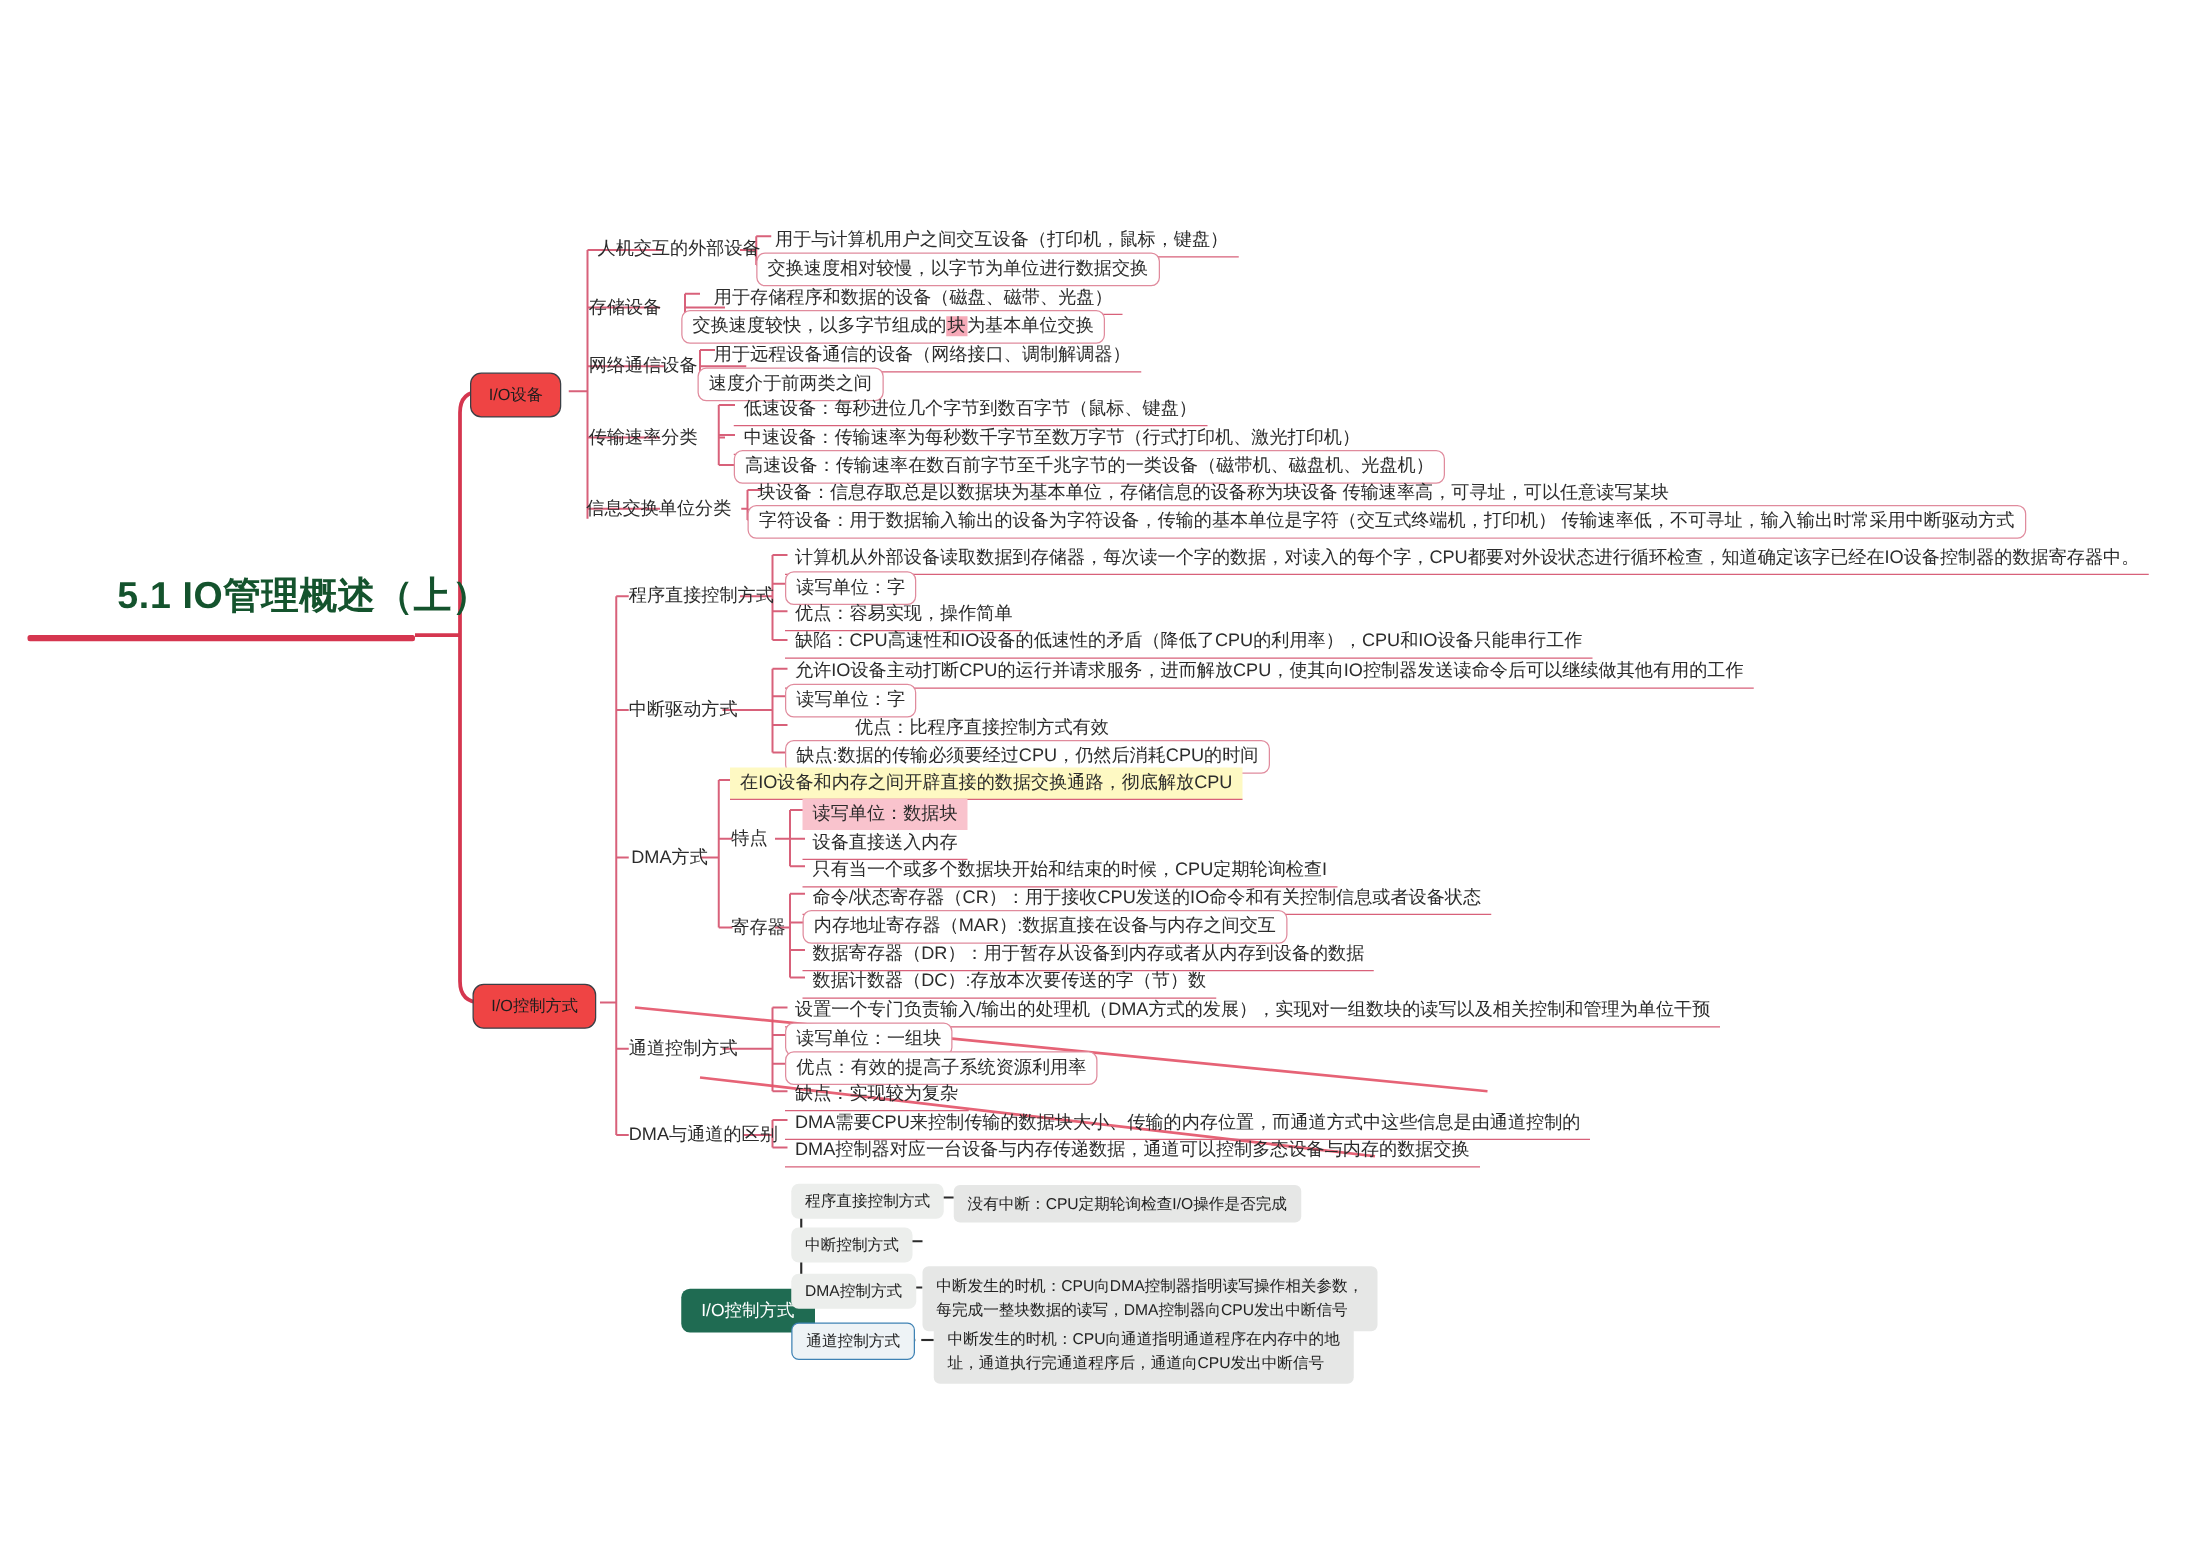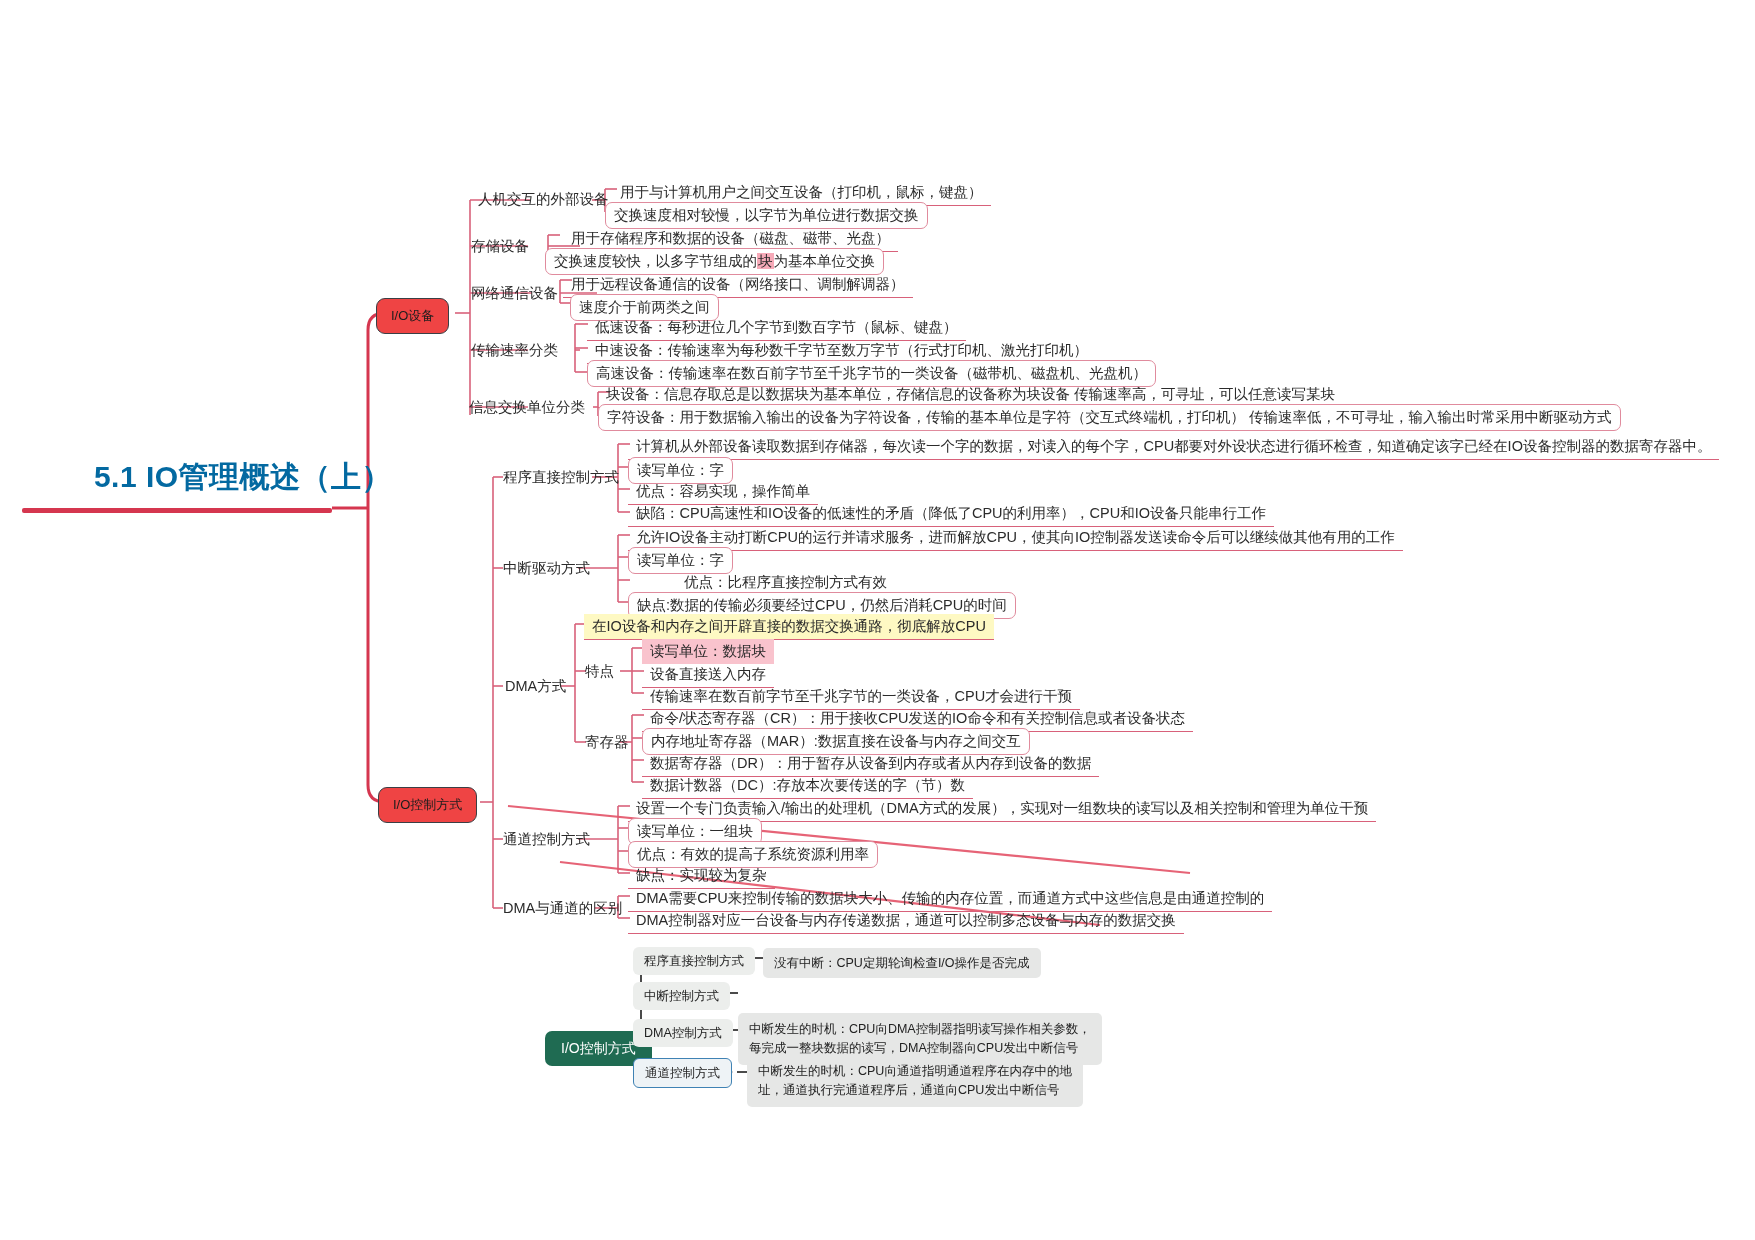--- a/index.html
+++ b/index.html
@@ -8,21 +8,21 @@
     font-family:"Liberation Sans","DejaVu Sans",sans-serif;
     position:relative;overflow:hidden;
     -webkit-font-smoothing:antialiased;
   }
   .canvas{position:absolute;left:0;top:0;width:1755px;height:1240px;}
   svg.lines{position:absolute;left:0;top:0;width:1755px;height:1240px;pointer-events:none;}
 
   
   .root-title{
     position:absolute;left:78px;top:455px;width:330px;
-    font-size:30px;font-weight:bold;color:#0369a1;letter-spacing:.5px;
+    font-size:30px;font-weight:bold;color:#14532d;letter-spacing:.5px;
     text-align:center;line-height:44px;white-space:nowrap;
   }
   .root-underline{
     position:absolute;left:22px;top:508px;width:310px;height:5px;
     background:#d5364f;border-radius:2px;
   }
 
   
   .l1{
     position:absolute;border:1.6px solid #3a3f45;border-radius:9px;
@@ -194,21 +194,21 @@
   <div class="l2" style="left:478px;top:190px;">人机交互的外部设备</div>
   <div class="leaf u" style="left:612px;top:180px;">用于与计算机用户之间交互设备（打印机，鼠标，键盘）</div>
   <div class="leaf boxed" style="left:605px;top:202px;">交换速度相对较慢，以字节为单位进行数据交换</div>
 
   <div class="l2" style="left:471px;top:237px;">存储设备</div>
   <div class="leaf u" style="left:563px;top:226px;">用于存储程序和数据的设备（磁盘、磁带、光盘）</div>
   <div class="leaf boxed" style="left:545px;top:248px;">交换速度较快，以多字节组成的<span class="hlmark">块</span>为基本单位交换</div>
 
   <div class="l2" style="left:471px;top:284px;">网络通信设备</div>
   <div class="leaf u" style="left:563px;top:272px;">用于远程设备通信的设备（网络接口、调制解调器）</div>
-  <div class="leaf boxed" style="left:570px;top:294px;">速度介于前两类之间</div>
+  <div class="leaf boxed" style="left:558px;top:294px;">速度介于前两类之间</div>
 
   <div class="l2" style="left:471px;top:341px;">传输速率分类</div>
   <div class="leaf u" style="left:587px;top:315px;">低速设备：每秒进位几个字节到数百字节（鼠标、键盘）</div>
   <div class="leaf u" style="left:587px;top:338px;">中速设备：传输速率为每秒数千字节至数万字节（行式打印机、激光打印机）</div>
   <div class="leaf boxed" style="left:587px;top:360px;">高速设备：传输速率在数百前字节至千兆字节的一类设备（磁带机、磁盘机、光盘机）</div>
 
   <div class="l2" style="left:469px;top:398px;">信息交换单位分类</div>
   <div class="leaf u" style="left:598px;top:382px;">块设备：信息存取总是以数据块为基本单位，存储信息的设备称为块设备        传输速率高，可寻址，可以任意读写某块</div>
   <div class="leaf boxed" style="left:598px;top:404px;">字符设备：用于数据输入输出的设备为字符设备，传输的基本单位是字符（交互式终端机，打印机）        传输速率低，不可寻址，输入输出时常采用中断驱动方式</div>
 
@@ -225,21 +225,21 @@
   <div class="leaf boxed" style="left:628px;top:547px;">读写单位：字</div>
   <div class="leaf u" style="left:628px;top:570px;margin-left:48px;">优点：比程序直接控制方式有效</div>
   <div class="leaf boxed" style="left:628px;top:592px;">缺点:数据的传输必须要经过CPU，仍然后消耗CPU的时间</div>
 
   <div class="l2" style="left:505px;top:677px;">DMA方式</div>
   <div class="leaf hl" style="left:584px;top:614px;">在IO设备和内存之间开辟直接的数据交换通路，彻底解放CPU</div>
 
   <div class="l2" style="left:585px;top:662px;">特点</div>
   <div class="leaf hl2" style="left:642px;top:639px;">读写单位：数据块</div>
   <div class="leaf u" style="left:642px;top:662px;">设备直接送入内存</div>
-  <div class="leaf u" style="left:642px;top:684px;">传输速率在数百前字节至千兆字节的一类设备，CPU才会进行干预</div>
+  <div class="leaf u" style="left:642px;top:684px;">只有当一个或多个数据块开始和结束的时候，CPU定期轮询检查I</div>
 
   <div class="l2" style="left:585px;top:733px;">寄存器</div>
   <div class="leaf u" style="left:642px;top:706px;">命令/状态寄存器（CR）：用于接收CPU发送的IO命令和有关控制信息或者设备状态</div>
   <div class="leaf boxed" style="left:642px;top:728px;">内存地址寄存器（MAR）:数据直接在设备与内存之间交互</div>
   <div class="leaf u" style="left:642px;top:751px;">数据寄存器（DR）：用于暂存从设备到内存或者从内存到设备的数据</div>
   <div class="leaf u" style="left:642px;top:773px;">数据计数器（DC）:存放本次要传送的字（节）数</div>
 
   <div class="l2" style="left:503px;top:830px;">通道控制方式</div>
   <div class="leaf u" style="left:628px;top:796px;">设置一个专门负责输入/输出的处理机（DMA方式的发展），实现对一组数块的读写以及相关控制和管理为单位干预</div>
   <div class="leaf boxed" style="left:628px;top:818px;">读写单位：一组块</div>

